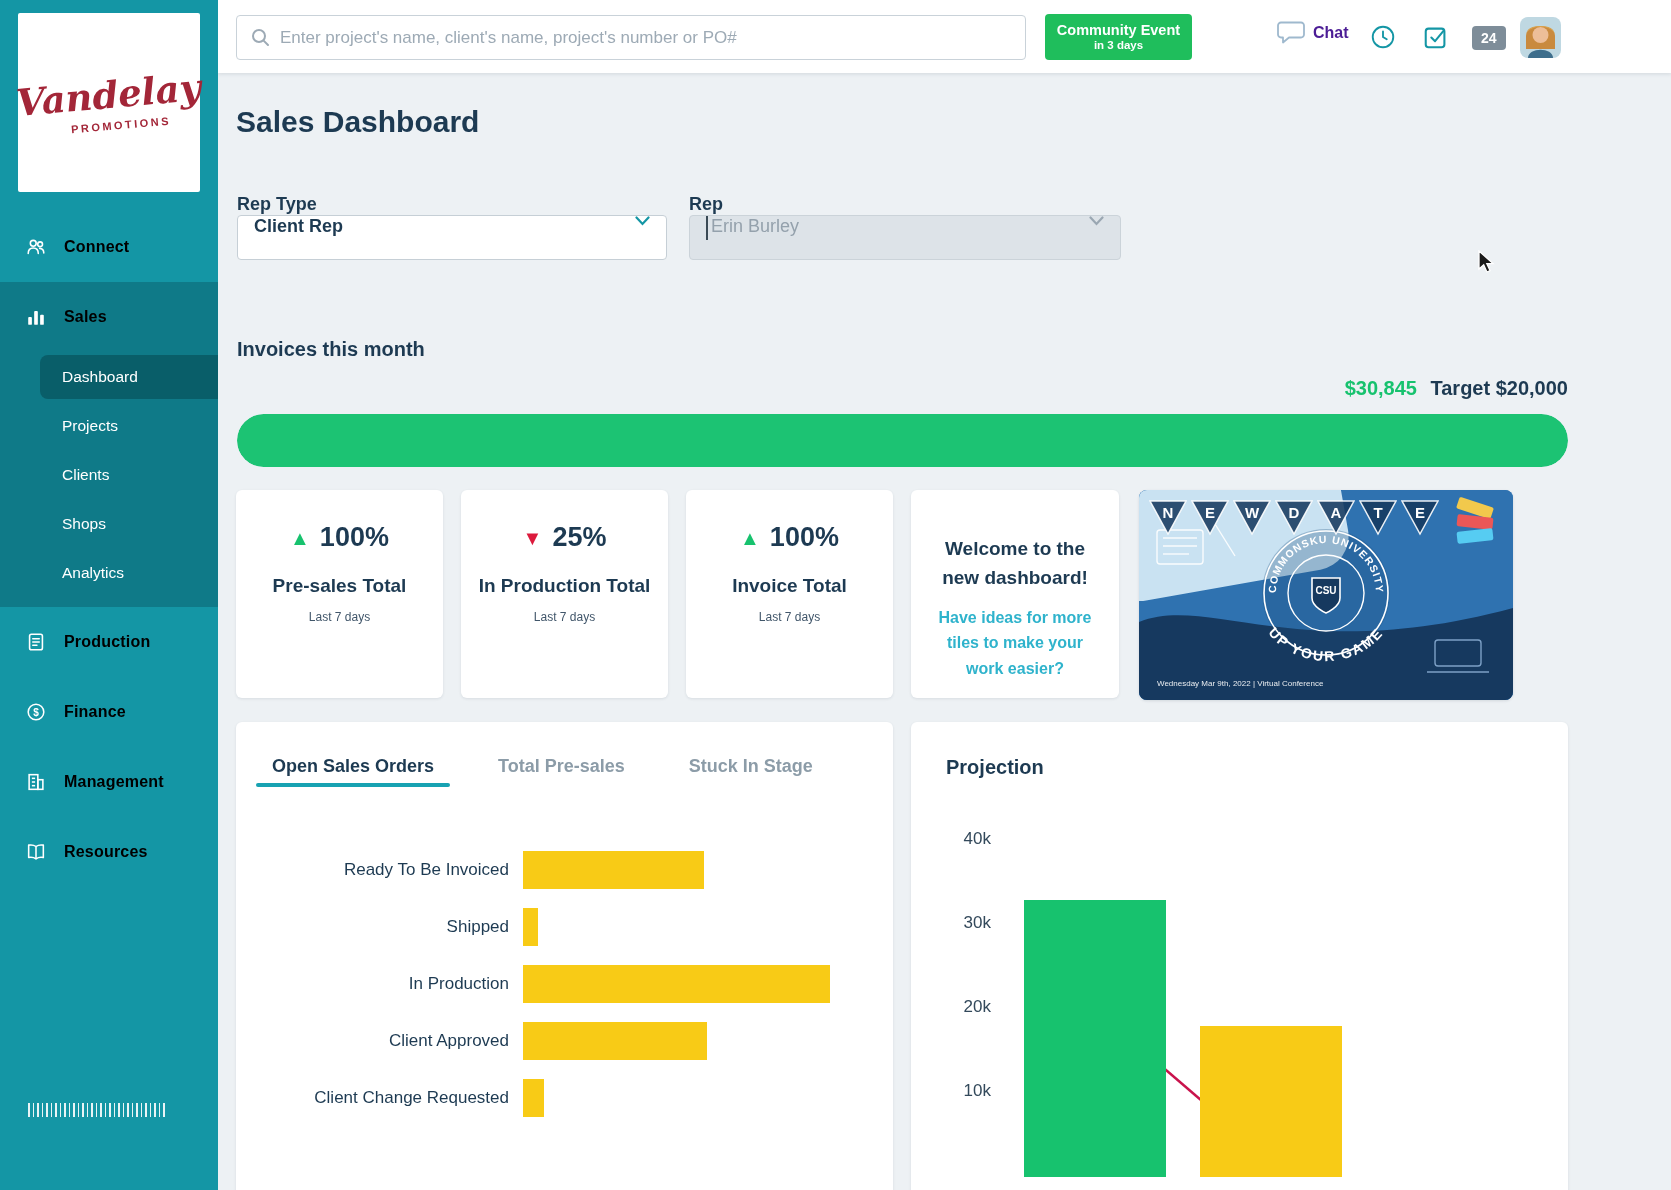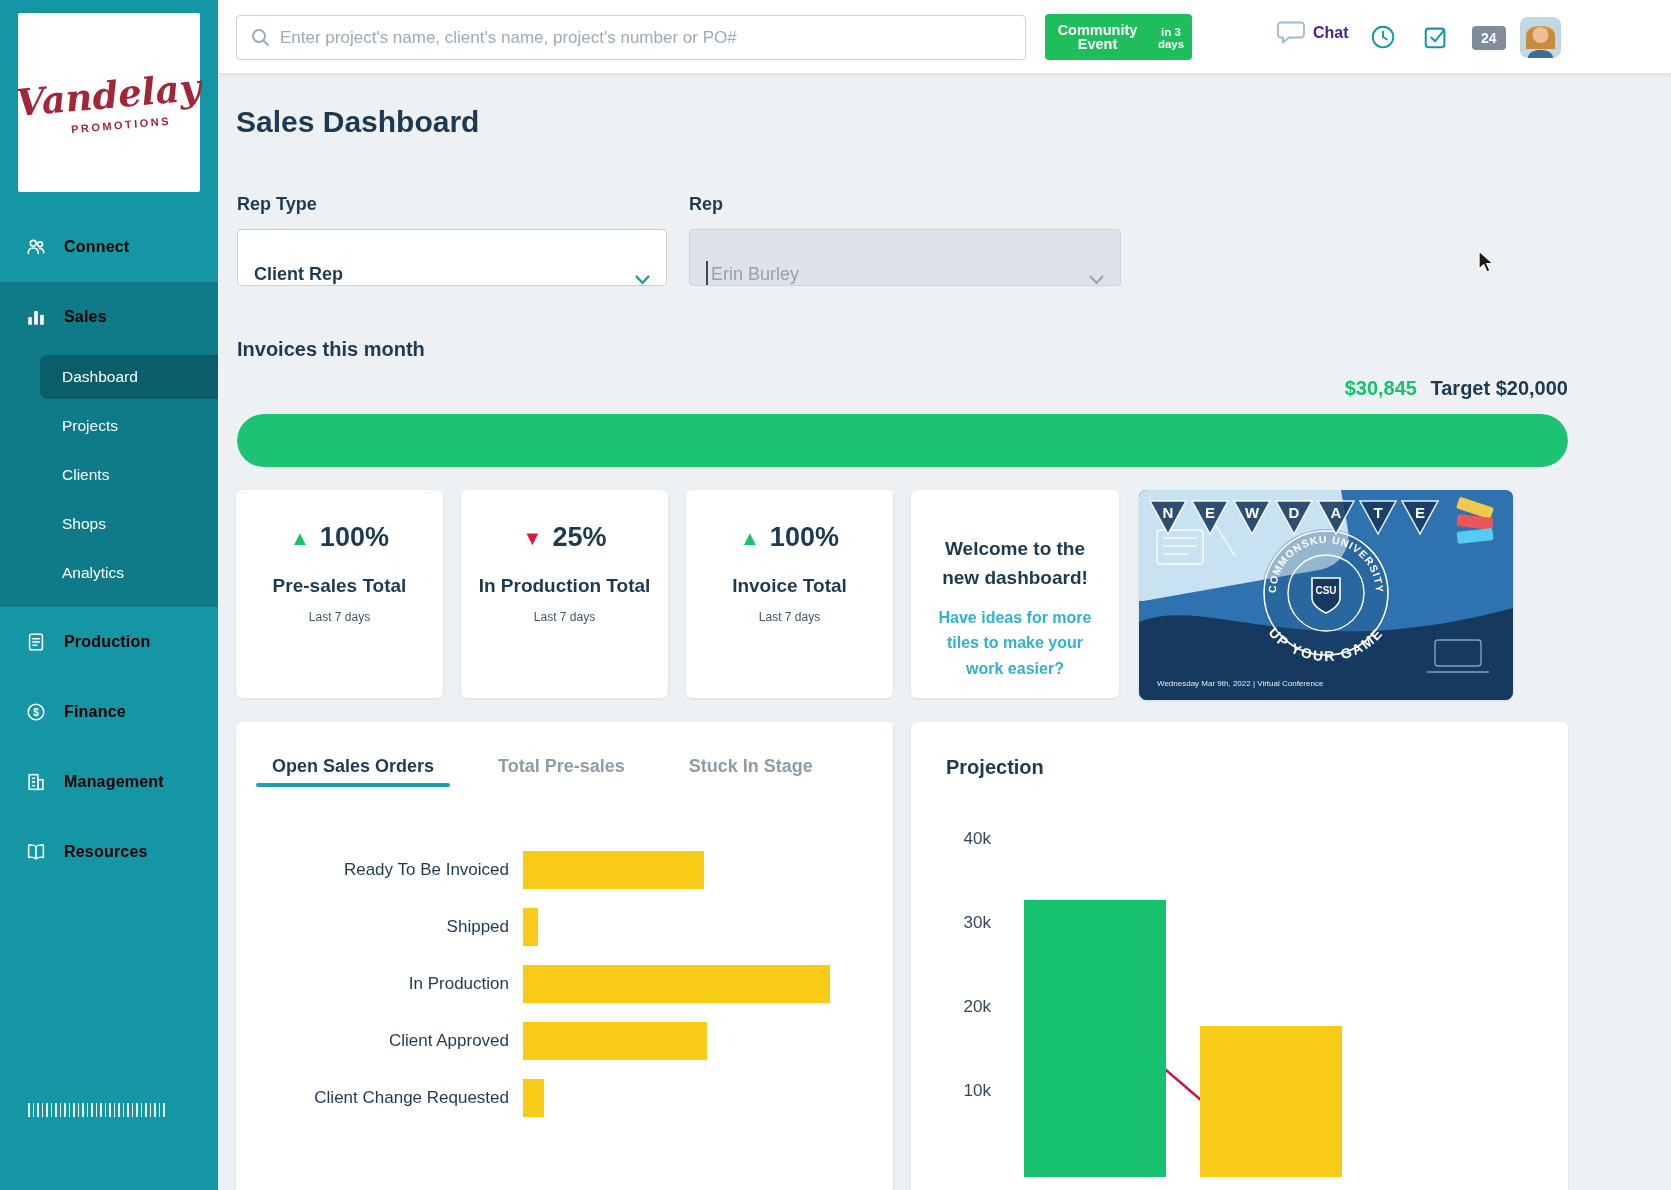--- a/index.html
+++ b/index.html
@@ -21,37 +21,37 @@
   .sub-item{height:49px;display:flex;align-items:center;padding-left:62px;color:#fff;font-size:15.5px;cursor:pointer}
   .sub-item.active{margin:3px 0 2px 40px;padding-left:22px;background:#095E69;border-radius:8px 0 0 8px;height:44px}
   .barcode{position:absolute;left:28px;bottom:73px;width:140px;height:14px;opacity:.9;
     background:repeating-linear-gradient(90deg,#fff 0 2px,transparent 2px 5px,#fff 5px 6px,transparent 6px 9px)}
 
   
   .topbar{position:absolute;left:218px;top:0;width:1453px;height:73px;background:#fff;box-shadow:0 1px 4px rgba(30,50,70,.13);z-index:4}
   .search{position:absolute;left:18px;top:15px;width:790px;height:45px;border:1px solid #C9D2D9;border-radius:4px;background:#fff;display:flex;align-items:center;padding:0 14px;gap:10px}
   .search input{border:none;outline:none;flex:1;font-size:17px;color:#334;font-family:"Liberation Sans",sans-serif;background:transparent}
   .search input::placeholder{color:#9DAAB5}
-  .community-btn{position:absolute;left:827px;top:14px;width:147px;height:46px;background:#1FBE5C;border:none;border-radius:4px;color:#fff;cursor:pointer;display:flex;flex-direction:row;align-items:center;justify-content:center;font-family:"Liberation Sans",sans-serif}
+  .community-btn{position:absolute;left:827px;top:14px;width:147px;height:46px;background:#1FBE5C;border:none;border-radius:4px;color:#fff;cursor:pointer;display:flex;flex-direction:column;align-items:center;justify-content:center;font-family:"Liberation Sans",sans-serif}
   .ce1{font-size:14.5px;font-weight:700;line-height:1}
   .ce2{font-size:11.5px;font-weight:700;margin-top:3px;line-height:1}
   .chat{position:absolute;left:1058px;top:20px;display:flex;align-items:center;gap:7px;color:#4c1d95;font-size:16px;font-weight:600;cursor:pointer}
   .icon-btn{position:absolute;top:22px;width:30px;height:30px;cursor:pointer;display:flex;align-items:center;justify-content:center}
   .icon-clock{left:1150px}
   .icon-tasks{left:1203px}
   .count-badge{position:absolute;left:1254px;top:26px;background:#7E8D99;color:#fff;font-size:14px;font-weight:700;border-radius:4px;padding:4px 9px;cursor:pointer}
   .avatar{position:absolute;left:1302px;top:17px;width:41px;height:41px;border-radius:8px;overflow:hidden;cursor:pointer}
 
   
   .page-title{position:absolute;left:236px;top:105px;font-size:30px;font-weight:700;color:#1D3A52}
   .field{position:absolute}
   .f-reptype{left:237px;top:194px}
   .f-rep{left:689px;top:194px}
   .field-label{font-size:18px;font-weight:700;color:#1D3A52}
-  .select{margin-top:14px;width:430px;height:57px;border:1px solid #C6CFD6;border-radius:4px;background:#fff;display:flex;align-items:flex-end;padding:0 16px;cursor:pointer}
+  .select{margin-top:0;width:430px;height:45px;border:1px solid #C6CFD6;border-radius:4px;background:#fff;display:flex;align-items:flex-start;padding:0 16px;cursor:pointer}
   .select .sv{font-size:18px;font-weight:700;color:#1D3A52;flex:1;white-space:nowrap;overflow:hidden}
   .select.disabled{background:#DDE3E8;border-color:#CBD3D9;width:432px}
   .select.disabled .sv{color:#94A1AC;font-weight:400}
   .caret{width:2px;height:24px;background:#3A4A55;margin-right:3px;flex:0 0 2px}
 
   .invoices-title{position:absolute;left:237px;top:338px;font-size:20px;font-weight:700;color:#1D3A52}
   .target-line{position:absolute;right:103px;top:377px;font-size:20px;white-space:nowrap}
   .amount{color:#17C26E;font-weight:800;margin-right:8px}
   .target{color:#1D3A52;font-weight:700}
   .progress{position:absolute;left:237px;top:414px;width:1331px;height:53px;border-radius:27px;background:#DCE5E9;overflow:hidden}

